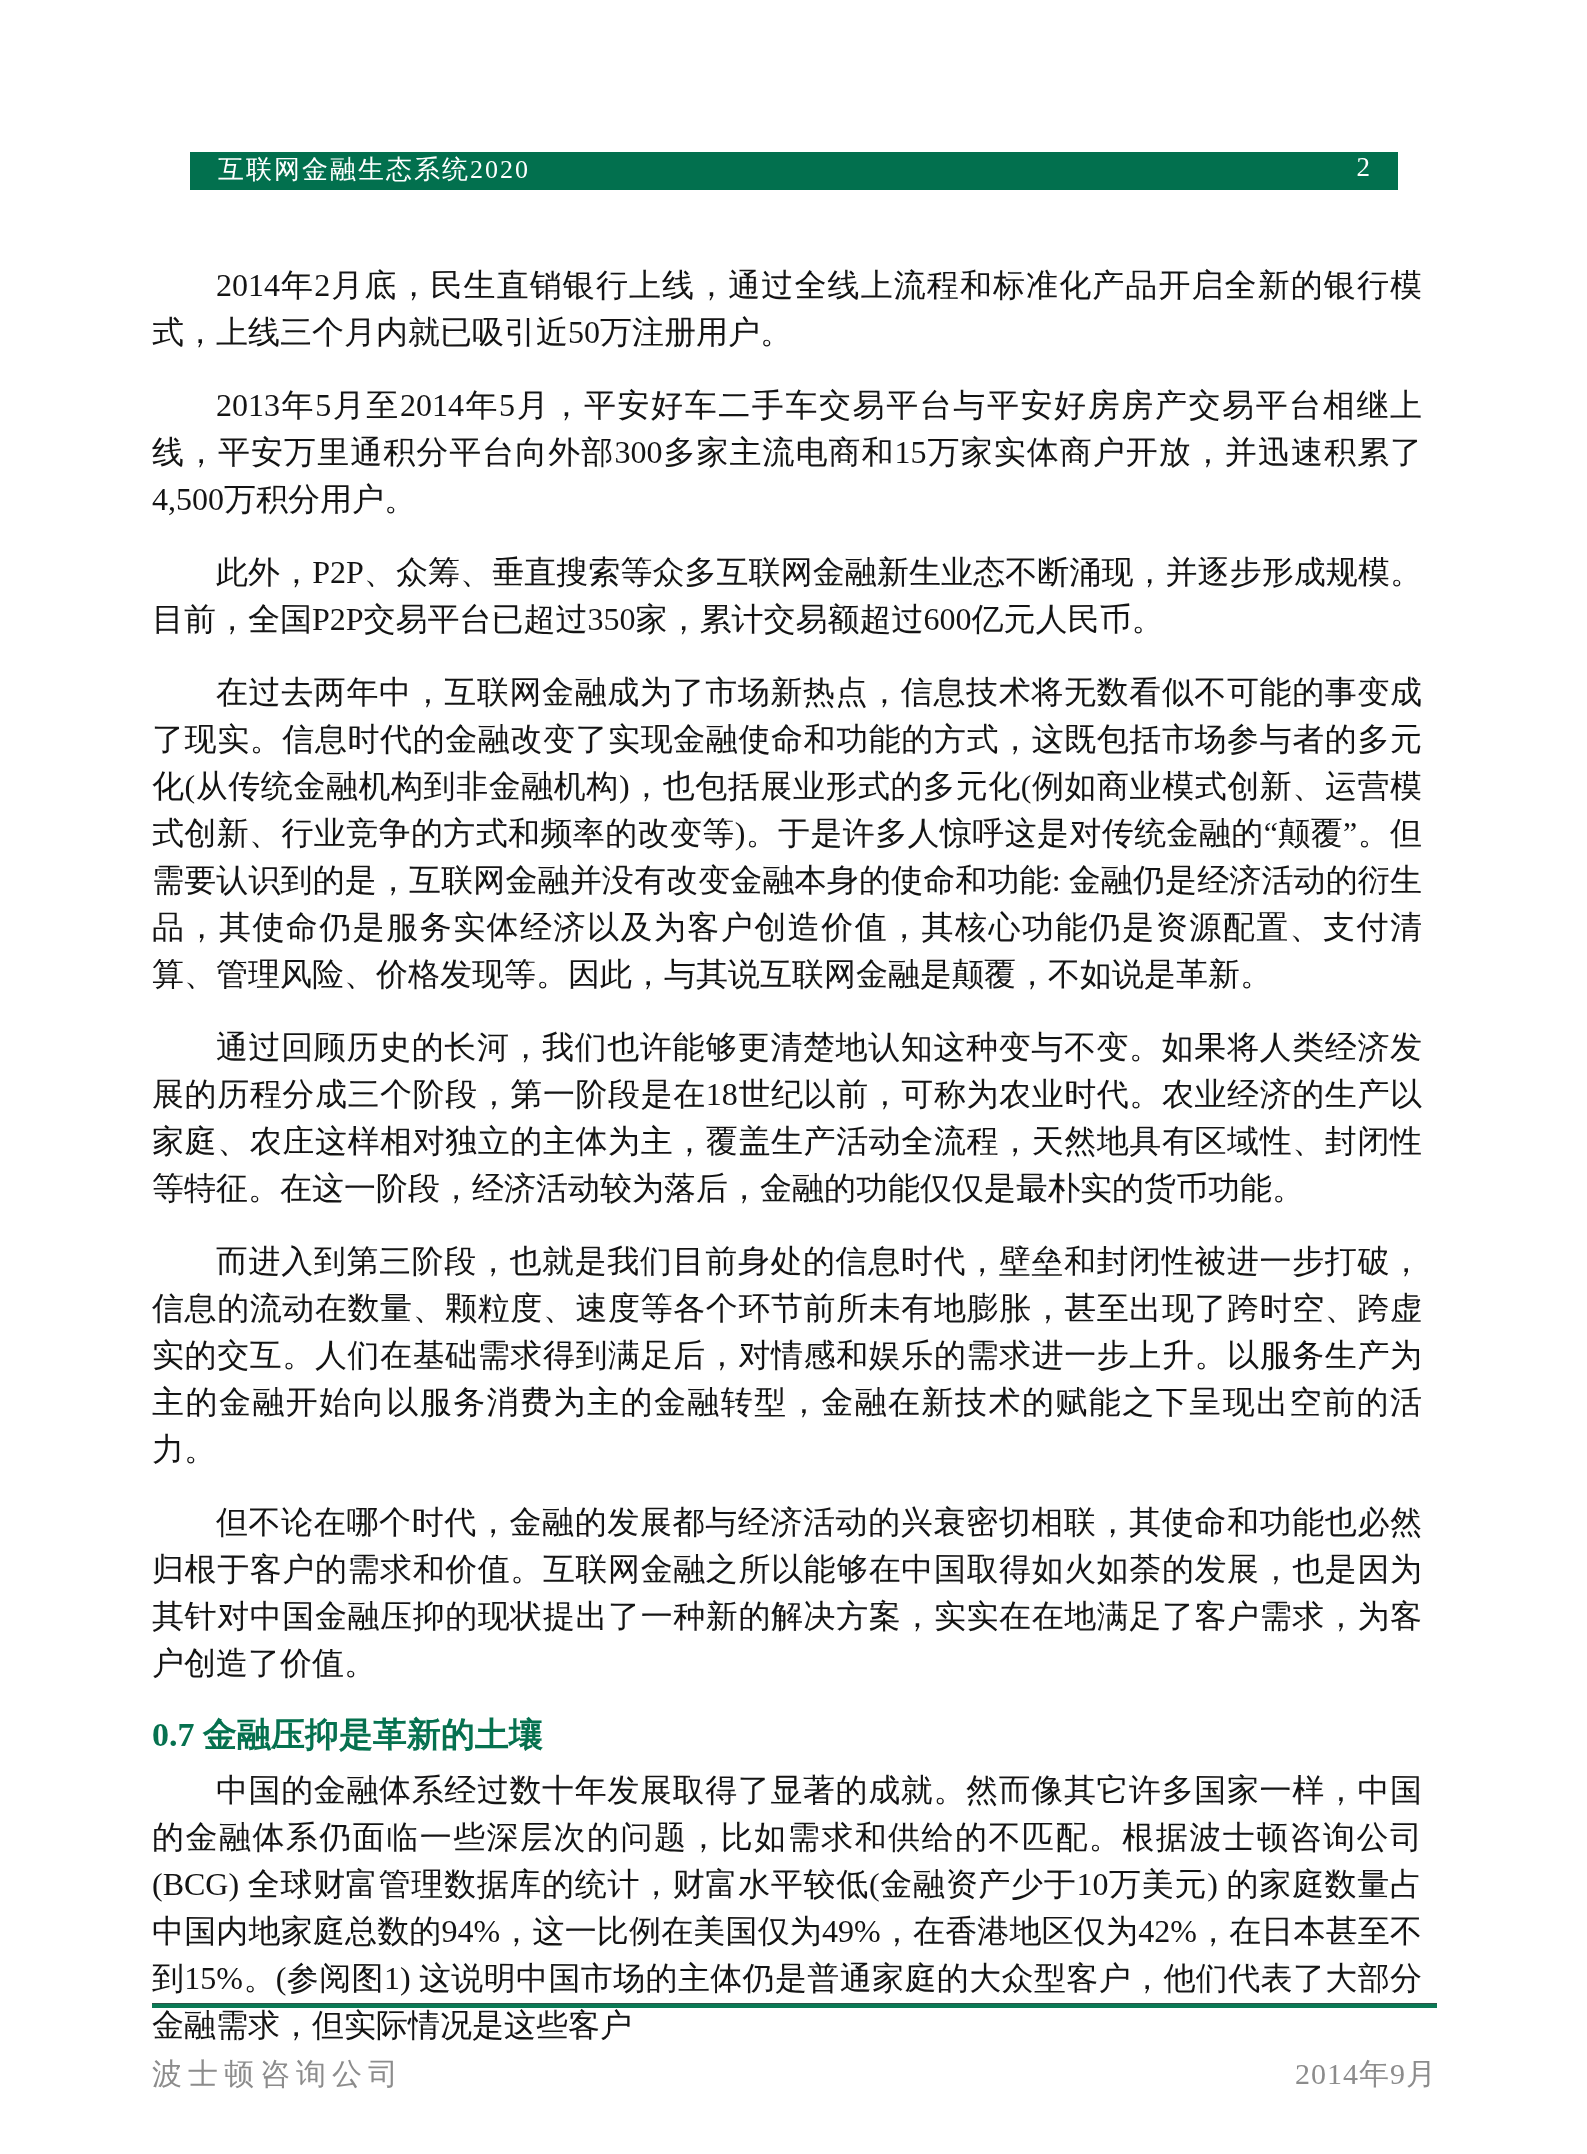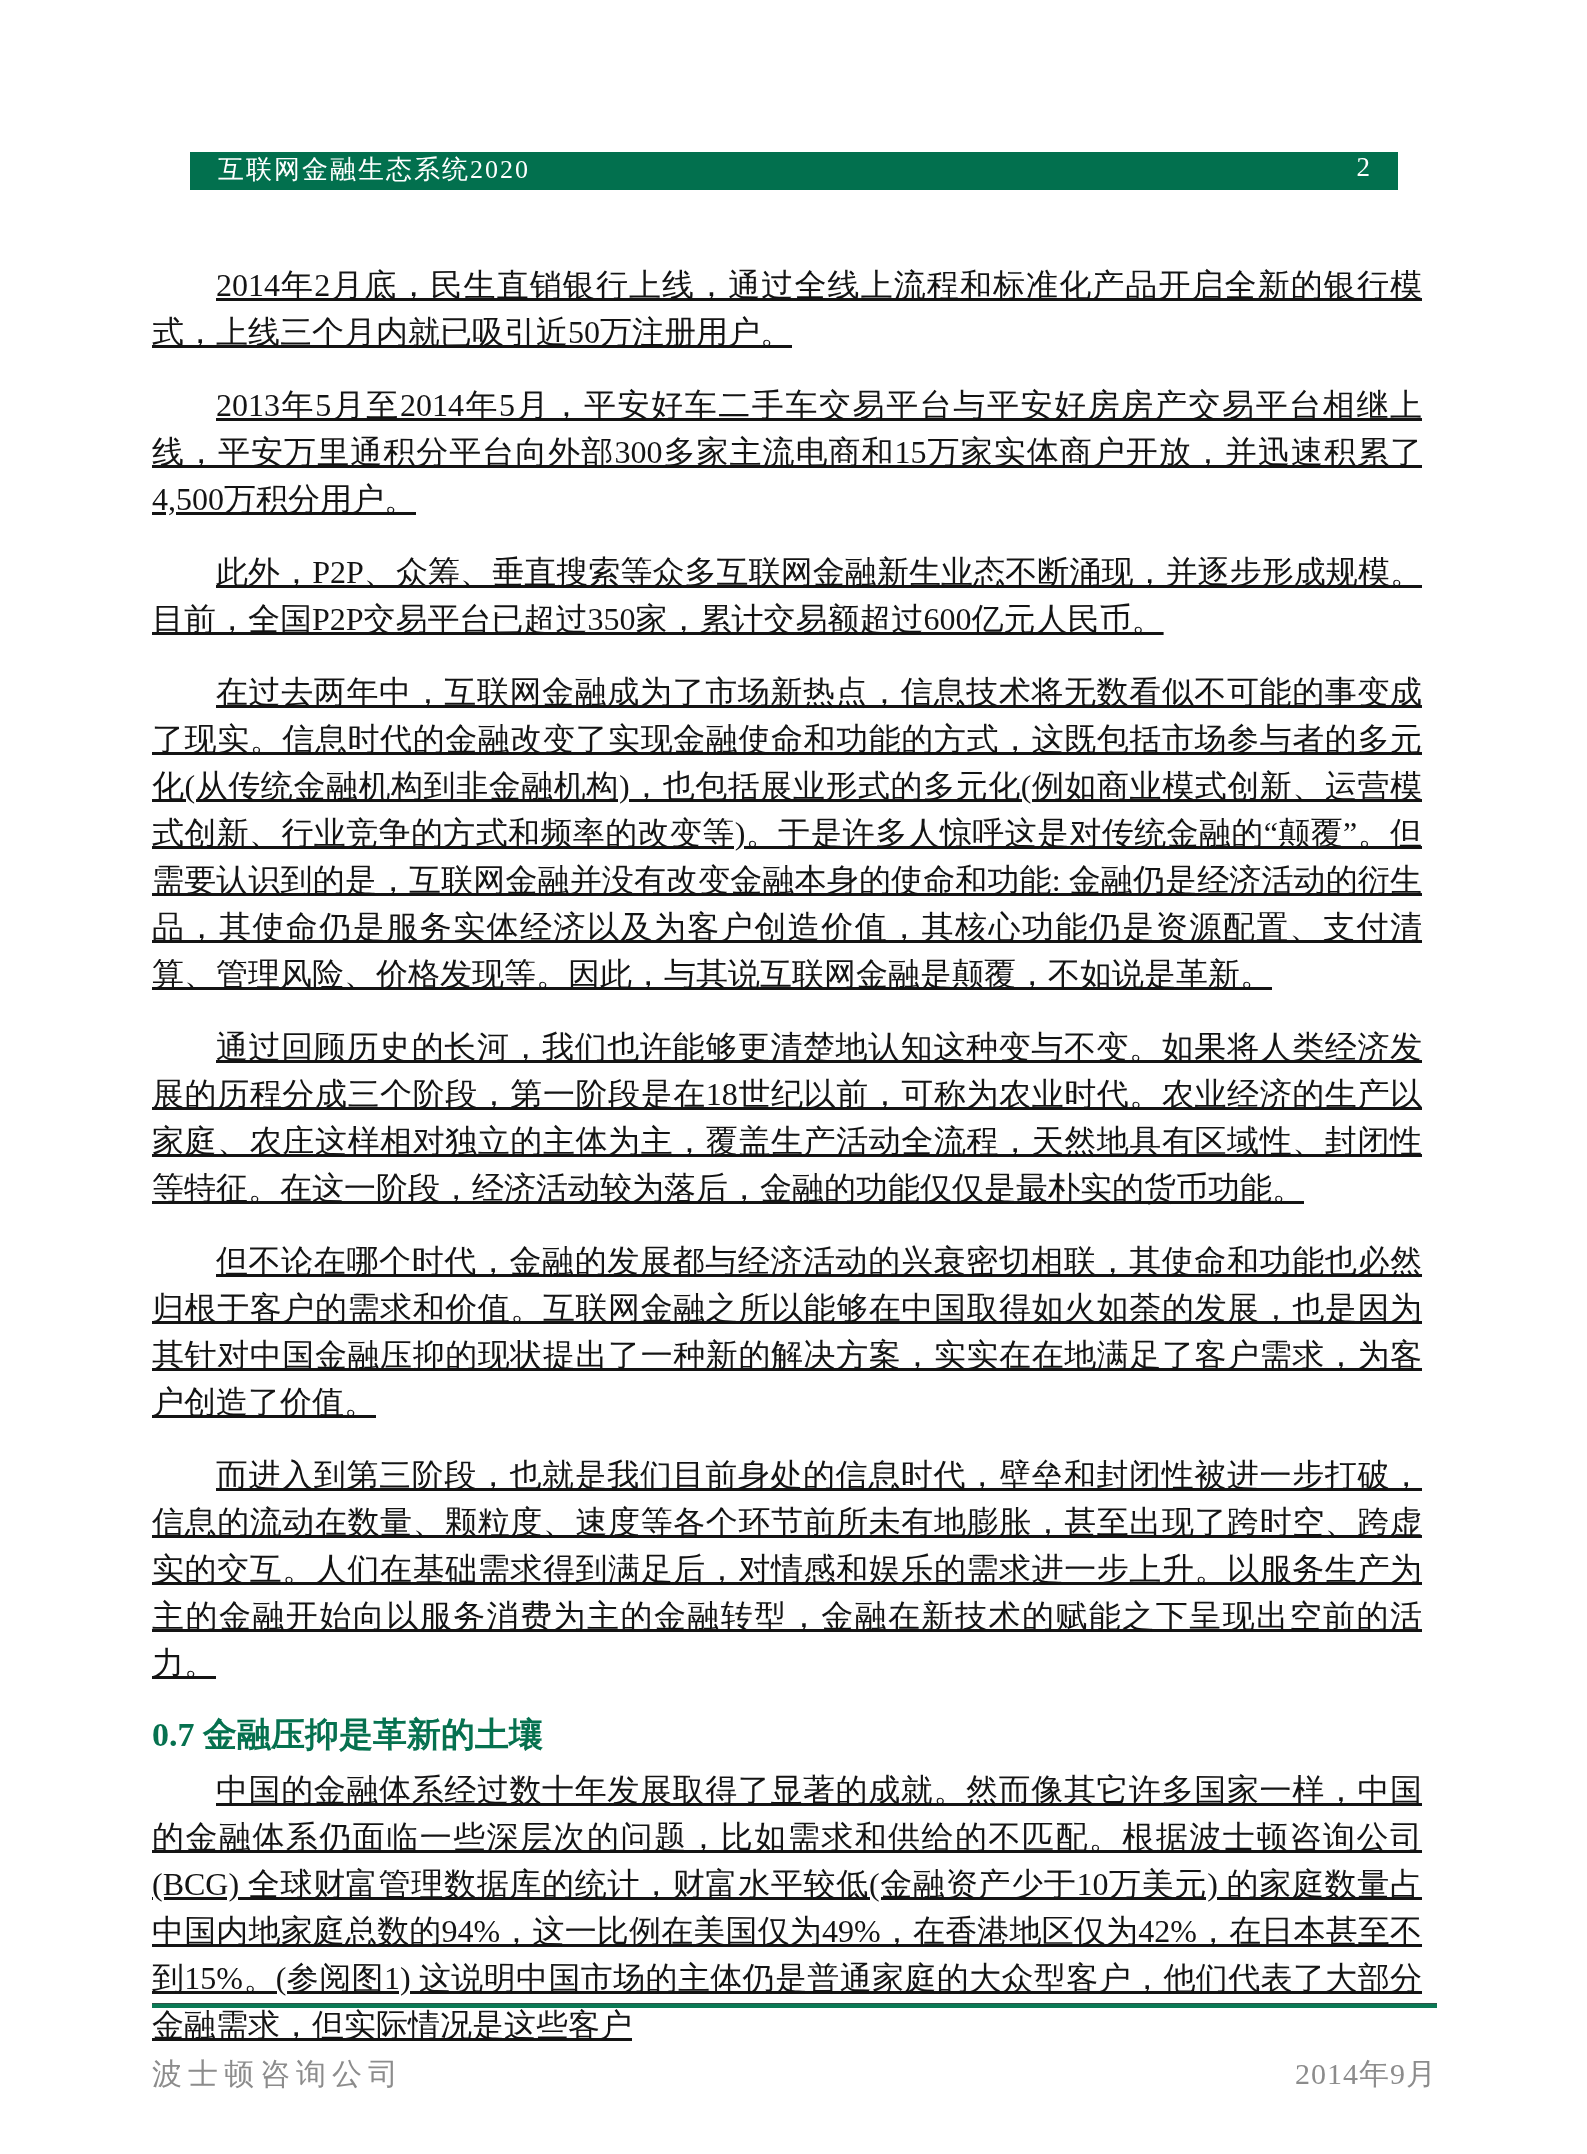--- a/index.html
+++ b/index.html
@@ -42,21 +42,20 @@
     width: 1285px;
     color: #141414;
     font-size: 32px;
     line-height: 47px;
     text-align: justify;
     text-justify: inter-ideograph;
   }
   .content p {
     margin: 0 15px 26px 0;
     text-indent: 2em;
-    text-decoration: underline;
   }
   .content h2 {
     color: #06714F;
     font-size: 34px;
     line-height: 44px;
     font-weight: bold;
     margin: 16px 0 10px 0;
     text-indent: 0;
     text-align: left;
   }
@@ -96,22 +95,22 @@
     <span class="topbar-title">互联网金融生态系统2020</span>
     <span class="topbar-page">2</span>
   </header>
 
   <main class="content">
     <p>2014年2月底，民生直销银行上线，通过全线上流程和标准化产品开启全新的银行模式，上线三个月内就已吸引近50万注册用户。</p>
     <p>2013年5月至2014年5月，平安好车二手车交易平台与平安好房房产交易平台相继上线，平安万里通积分平台向外部300多家主流电商和15万家实体商户开放，并迅速积累了4,500万积分用户。</p>
     <p>此外，P2P、众筹、垂直搜索等众多互联网金融新生业态不断涌现，并逐步形成规模。目前，全国P2P交易平台已超过350家，累计交易额超过600亿元人民币。</p>
     <p>在过去两年中，互联网金融成为了市场新热点，信息技术将无数看似不可能的事变成了现实。信息时代的金融改变了实现金融使命和功能的方式，这既包括市场参与者的多元化(从传统金融机构到非金融机构)，也包括展业形式的多元化(例如商业模式创新、运营模式创新、行业竞争的方式和频率的改变等)。于是许多人惊呼这是对传统金融的“颠覆”。但需要认识到的是，互联网金融并没有改变金融本身的使命和功能: 金融仍是经济活动的衍生品，其使命仍是服务实体经济以及为客户创造价值，其核心功能仍是资源配置、支付清算、管理风险、价格发现等。因此，与其说互联网金融是颠覆，不如说是革新。</p>
     <p>通过回顾历史的长河，我们也许能够更清楚地认知这种变与不变。如果将人类经济发展的历程分成三个阶段，第一阶段是在18世纪以前，可称为农业时代。农业经济的生产以家庭、农庄这样相对独立的主体为主，覆盖生产活动全流程，天然地具有区域性、封闭性等特征。在这一阶段，经济活动较为落后，金融的功能仅仅是最朴实的货币功能。</p>
+    <p>而进入到第三阶段，也就是我们目前身处的信息时代，壁垒和封闭性被进一步打破，信息的流动在数量、颗粒度、速度等各个环节前所未有地膨胀，甚至出现了跨时空、跨虚实的交互。人们在基础需求得到满足后，对情感和娱乐的需求进一步上升。以服务生产为主的金融开始向以服务消费为主的金融转型，金融在新技术的赋能之下呈现出空前的活力。</p>
     <p>但不论在哪个时代，金融的发展都与经济活动的兴衰密切相联，其使命和功能也必然归根于客户的需求和价值。互联网金融之所以能够在中国取得如火如荼的发展，也是因为其针对中国金融压抑的现状提出了一种新的解决方案，实实在在地满足了客户需求，为客户创造了价值。</p>
-    <p>而进入到第三阶段，也就是我们目前身处的信息时代，壁垒和封闭性被进一步打破，信息的流动在数量、颗粒度、速度等各个环节前所未有地膨胀，甚至出现了跨时空、跨虚实的交互。人们在基础需求得到满足后，对情感和娱乐的需求进一步上升。以服务生产为主的金融开始向以服务消费为主的金融转型，金融在新技术的赋能之下呈现出空前的活力。</p>
 
     <div class="section">
       <h2>0.7 金融压抑是革新的土壤</h2>
       <p>中国的金融体系经过数十年发展取得了显著的成就。然而像其它许多国家一样，中国的金融体系仍面临一些深层次的问题，比如需求和供给的不匹配。根据波士顿咨询公司(BCG) 全球财富管理数据库的统计，财富水平较低(金融资产少于10万美元) 的家庭数量占中国内地家庭总数的94%，这一比例在美国仅为49%，在香港地区仅为42%，在日本甚至不到15%。(参阅图1) 这说明中国市场的主体仍是普通家庭的大众型客户，他们代表了大部分金融需求，但实际情况是这些客户</p>
     </div>
   </main>
 
   <div class="footer-rule"></div>
 
   <footer class="footer">

